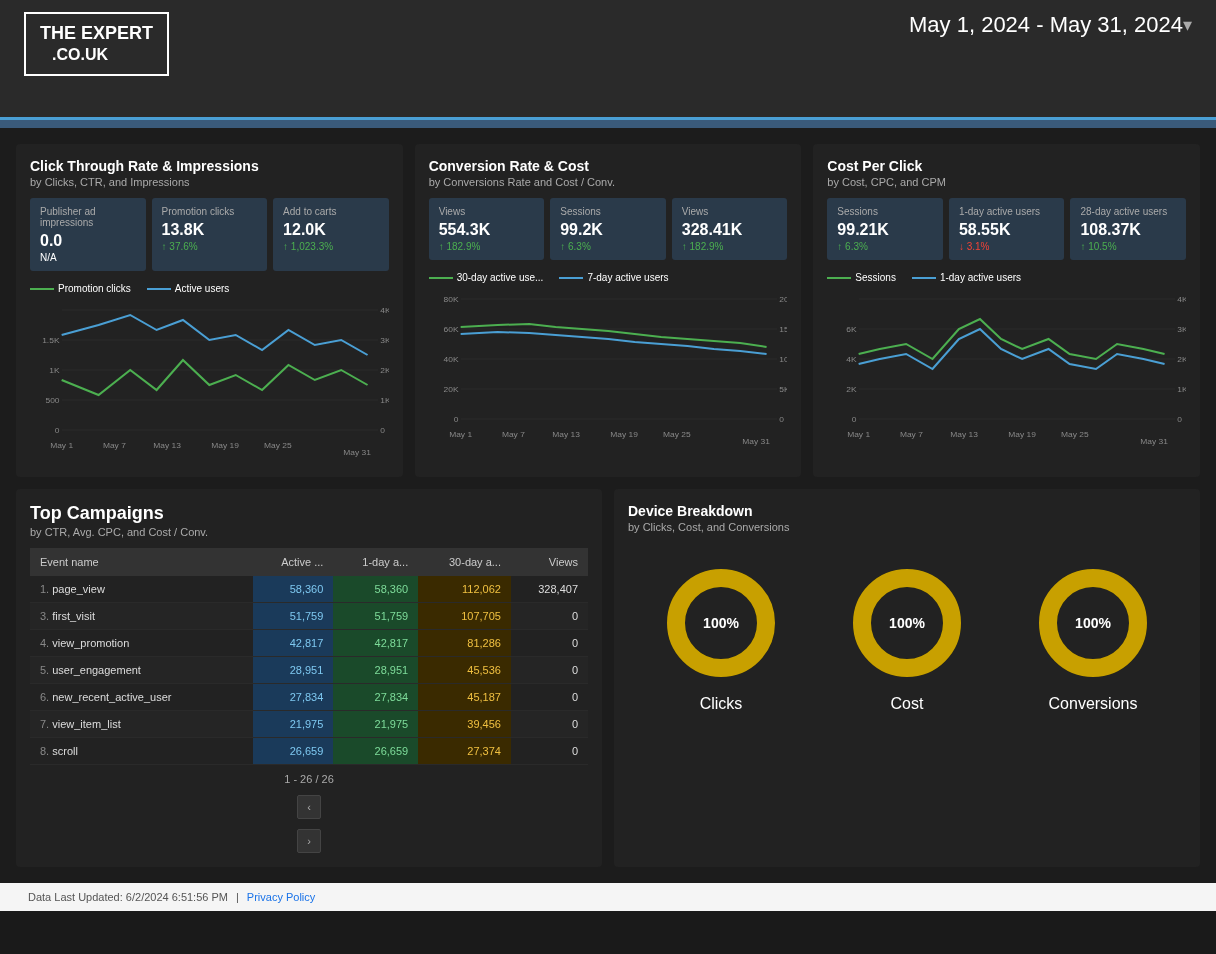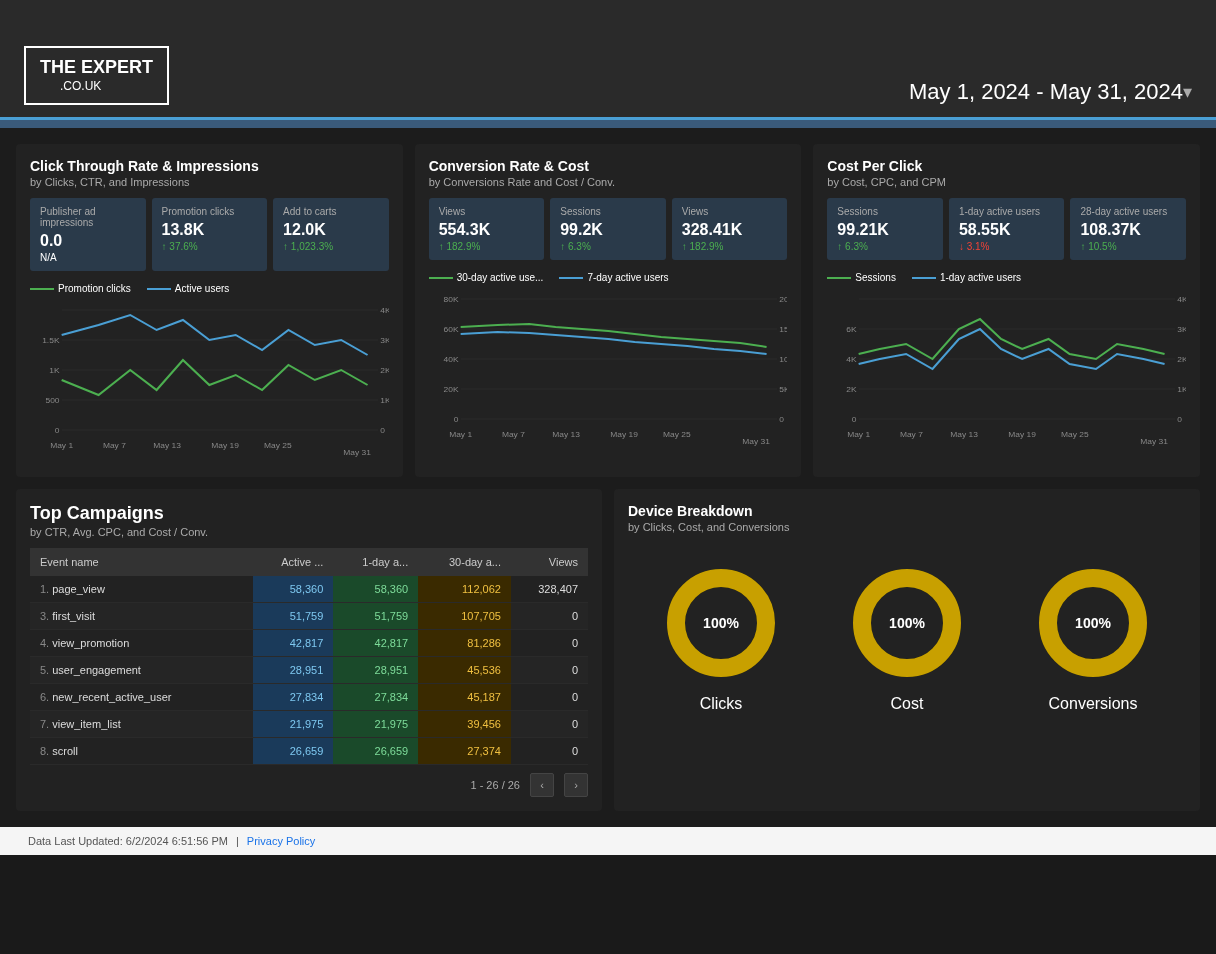--- a/index.html
+++ b/index.html
@@ -9,37 +9,37 @@
       color: #fff;
       width: 1216px;
       min-height: 954px;
       font-size: 12px;
     }
 
     
     .header {
       background: #2a2a2a;
       display: flex;
-      align-items: flex-end;
+      align-items: flex-start;
       justify-content: space-between;
       padding: 12px 24px;
       height: 120px;
       border-bottom: 3px solid #4a9fd4;
     }
     .logo {
       display: flex;
       flex-direction: column;
       color: #fff;
       font-weight: bold;
       font-size: 18px;
       border: 2px solid #fff;
       padding: 8px 14px;
       line-height: 1.3;
     }
-    .logo .dot-uk { font-size: 12px; font-weight: normal; margin-left: 20px; }
+    .logo .dot-uk { font-size: 16px; font-weight: bold; margin-left: 12px; }
     .date-range {
       display: flex;
       align-items: center;
       font-size: 22px;
       color: #fff;
     }
     .date-range .chevron { font-size: 18px; color: #aaa; }
 
     
     .metrics-strip {
@@ -200,20 +200,21 @@
     .row-num { color: #888; }
 
     .pagination {
       display: flex;
       align-items: center;
       justify-content: flex-end;
       gap: 10px;
       margin-top: 8px;
       font-size: 11px;
       color: #aaa;
+      flex-direction: column;
     }
 
     .pag-btn {
       background: #333;
       border: 1px solid #444;
       color: #aaa;
       width: 24px;
       height: 24px;
       display: flex;
       align-items: center;

